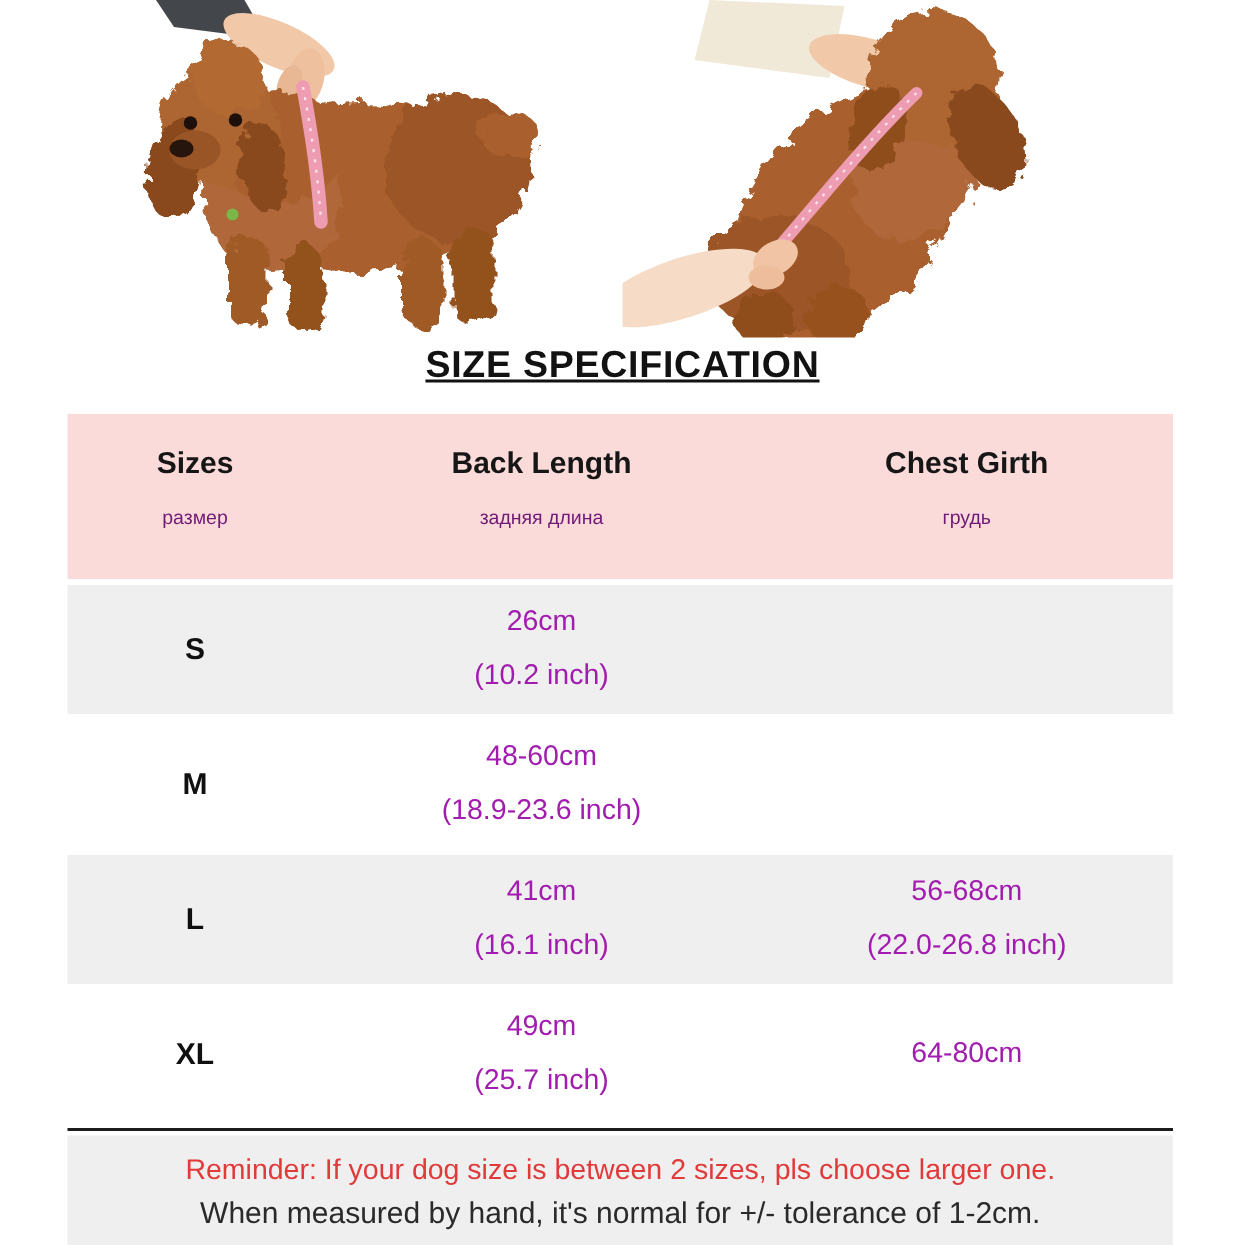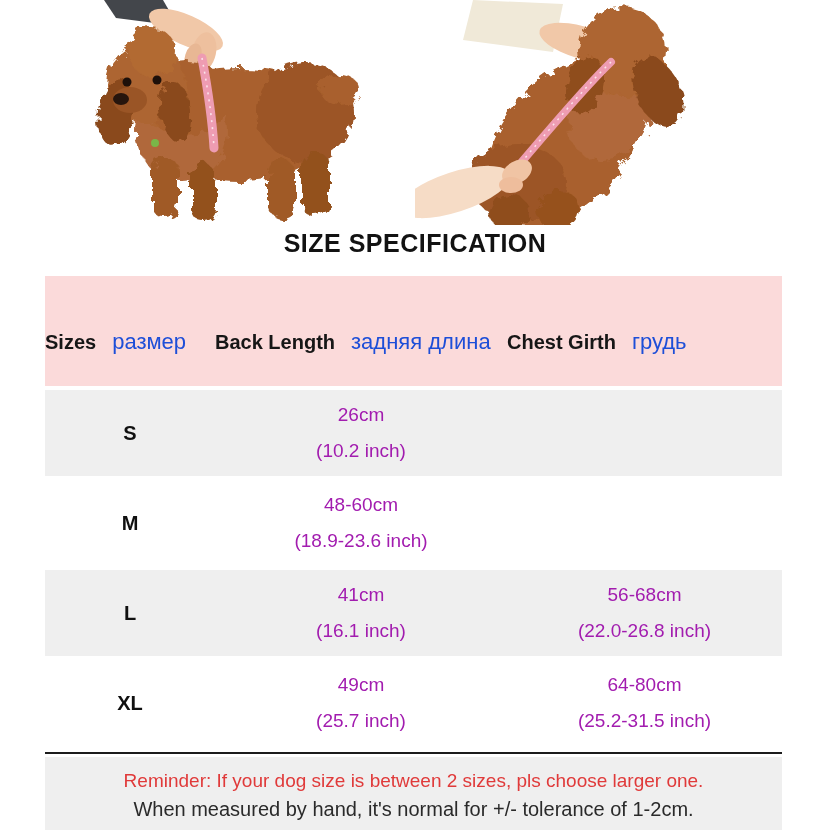--- a/index.html
+++ b/index.html
@@ -5,30 +5,30 @@
   html,body{margin:0;padding:0;background:#ffffff;}
   #canvas{
     position:relative;width:830px;height:830px;background:#ffffff;
     font-family:"Liberation Sans","DejaVu Sans",sans-serif;overflow:hidden;
   }
   .photo{position:absolute;top:0;}
   .photo-left{left:0;width:410px;height:225px;}
   .photo-right{left:415px;width:415px;height:225px;}
   .title{
     position:absolute;top:229px;left:0;width:100%;margin:0;
-    text-align:center;font-size:25px;font-weight:800;color:#121212;letter-spacing:.5px;
+    text-align:center;font-size:25px;font-weight:800;color:#121212;letter-spacing:.5px;text-decoration:underline;
   }
   .size-table{position:absolute;left:45px;top:276px;width:737px;}
   .thead{
     display:grid;grid-template-columns:170px 292px 275px;
     height:110px;background:#fbdada;margin-bottom:4px;
   }
-  .th{display:flex;align-items:center;padding-top:22px;gap:16px;}
+  .th{display:flex;flex-direction:column;align-items:center;padding-top:22px;gap:16px;}
   .th .en{font-size:20px;font-weight:bold;color:#161616;}
-  .th .ru{font-size:22px;color:#1d4ed8;}
+  .th .ru{font-size:13px;color:#701a75;}
   .trow{
     display:grid;grid-template-columns:170px 292px 275px;
     height:86px;margin-bottom:4px;background:#ffffff;
   }
   .trow.alt{background:#efefef;}
   .td{
     display:flex;flex-direction:column;align-items:center;justify-content:center;
     gap:14px;font-size:19px;color:#a21caf;
   }
   .td.size{font-weight:bold;font-size:20px;color:#101010;}
@@ -155,21 +155,20 @@
     </div>
 
     <div class="trow">
       <div class="td size">XL</div>
       <div class="td">
         <div>49cm</div>
         <div>(25.7 inch)</div>
       </div>
       <div class="td">
         <div>64-80cm</div>
-        <div>(25.2-31.5 inch)</div>
       </div>
     </div>
   </div>
 
   <div class="divider"></div>
 
   <div class="footer">
     <div class="reminder">Reminder: If your dog size is between 2 sizes, pls choose larger one.</div>
     <div class="tolerance">When measured by hand, it's normal for +/- tolerance of 1-2cm.</div>
   </div>

